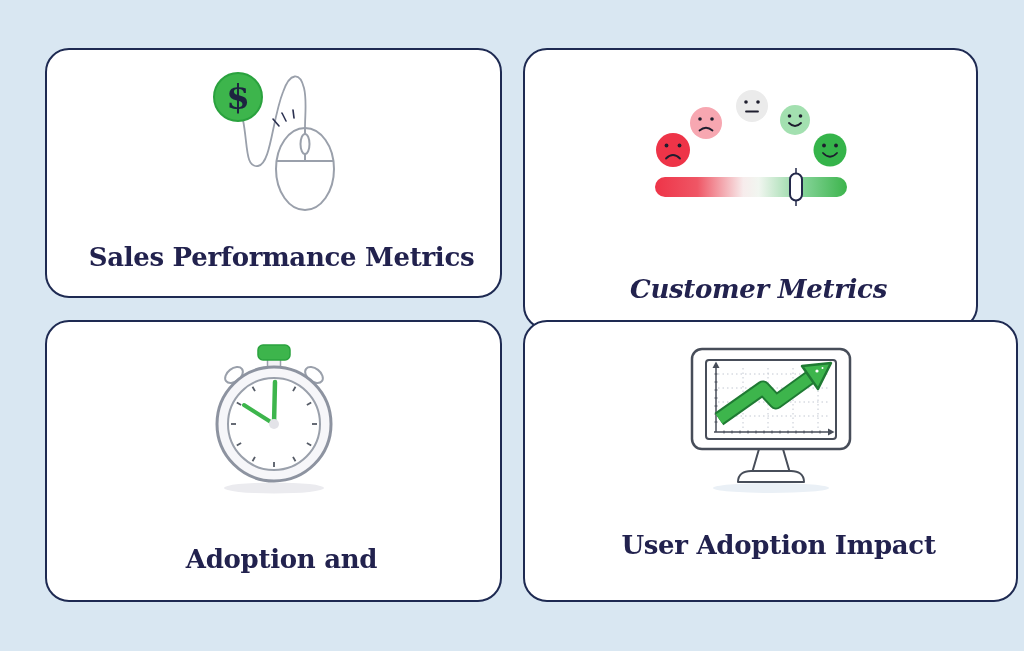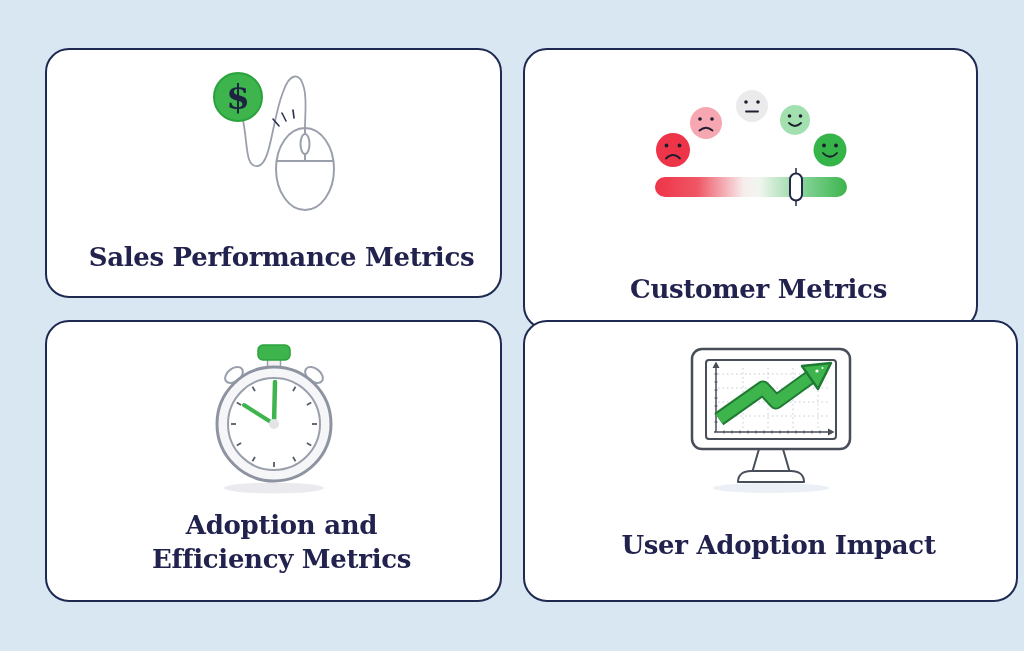--- a/index.html
+++ b/index.html
@@ -31,21 +31,21 @@
     left: 16px;
     right: 0;
     text-align: center;
     font-weight: 700;
     font-size: 26px;
     line-height: 34px;
     color: #22224e;
     letter-spacing: -0.3px;
   }
   #card-0 { left: 45px;  top: 48px;  width: 457px; height: 250px; }
-  #card-1 { left: 523px; top: 48px;  width: 455px; height: 282px; }
+  #card-1 { left: 523px; top: 48px;  width: 455px; height: 282px; font-style: italic; }
   #card-2 { left: 45px;  top: 320px; width: 457px; height: 282px; }
   #card-3 { left: 523px; top: 320px; width: 495px; height: 282px; }
   #card-0 .card-title { bottom: 22px; }
   #card-1 .card-title { bottom: 22px; }
   #card-2 .card-title { bottom: 24px; }
   #card-3 .card-title { bottom: 38px; }
 </style>
 </head>
 <body>
 
@@ -148,21 +148,20 @@
       <line x1="22" y1="82" x2="27" y2="82"></line>
       <line x1="27.8" y1="60.5" x2="32.1" y2="63"></line>
       <line x1="43.5" y1="44.8" x2="46" y2="49.1"></line>
     </g>
     <line x1="65" y1="82" x2="66" y2="40" stroke="#3db54c" stroke-width="4.5" stroke-linecap="round"></line>
     <line x1="65" y1="82" x2="35" y2="63" stroke="#3db54c" stroke-width="4" stroke-linecap="round"></line>
     <circle cx="65" cy="82" r="5" fill="#e3e3e8"></circle>
   </svg>
   <div class="card-title">
     <span>Adoption and</span><br>
-    <span>Efficiency Metrics</span>
   </div>
 </div>
 
 <div class="card" id="card-3">
   <svg class="illustration" style="top:22px" width="170" height="152" viewBox="0 0 170 152">
     <ellipse cx="85" cy="144" rx="58" ry="5" fill="#eaf0f6"></ellipse>
     <g>
       <path d="M 73 105 L 97 105 L 104 129 L 66 129 Z" fill="#ffffff" stroke="#474d59" stroke-width="2" stroke-linejoin="round"></path>
       <path d="M 52 138 C 52 130 58 127 65 127 L 105 127 C 112 127 118 130 118 138 Z" fill="#ffffff" stroke="#474d59" stroke-width="2" stroke-linejoin="round"></path>
     </g>

